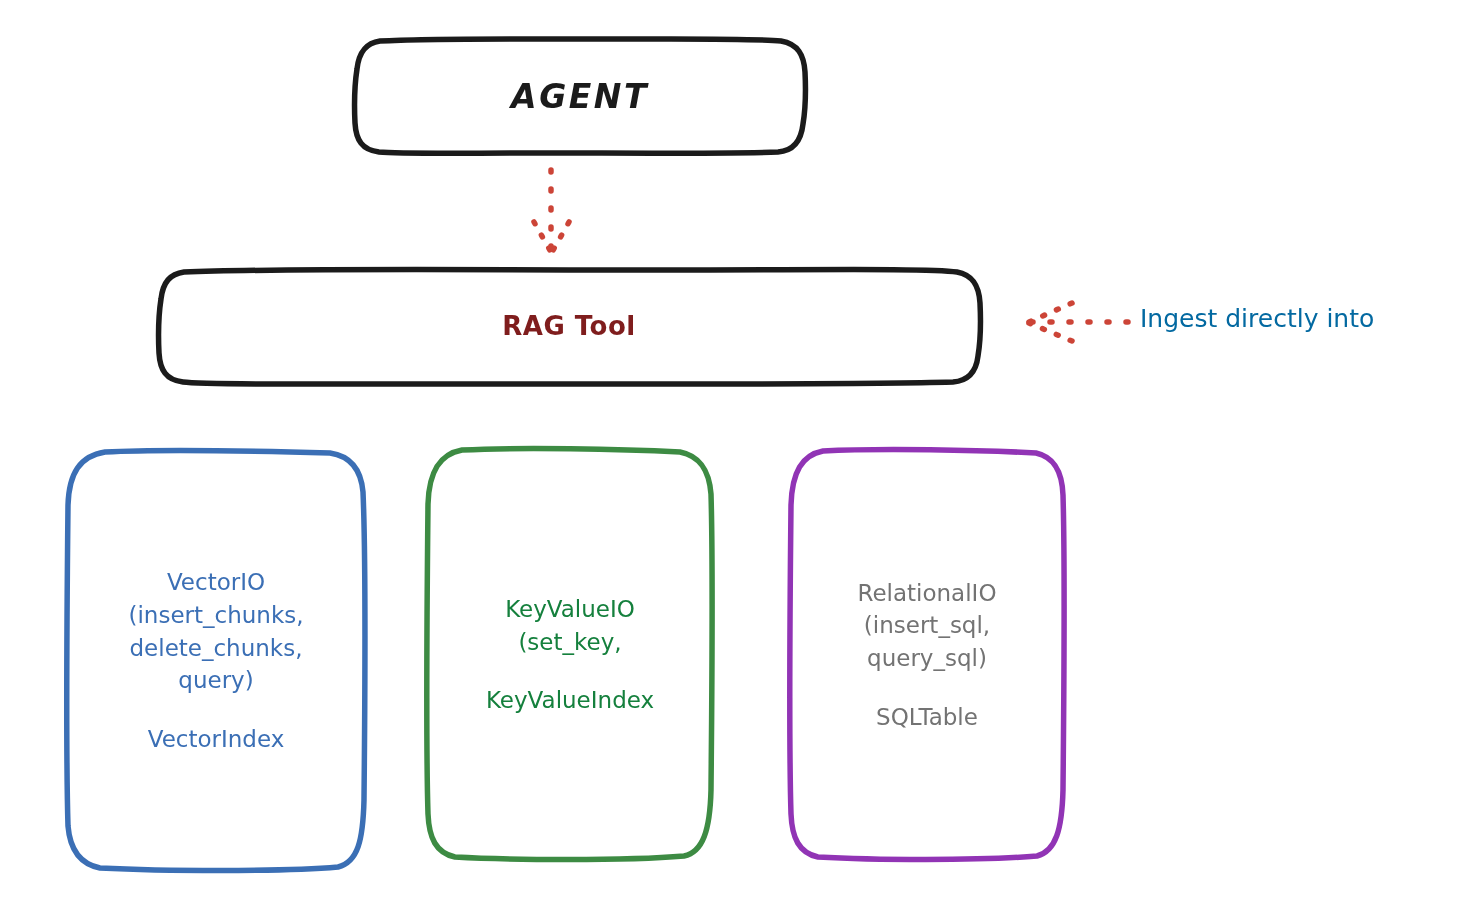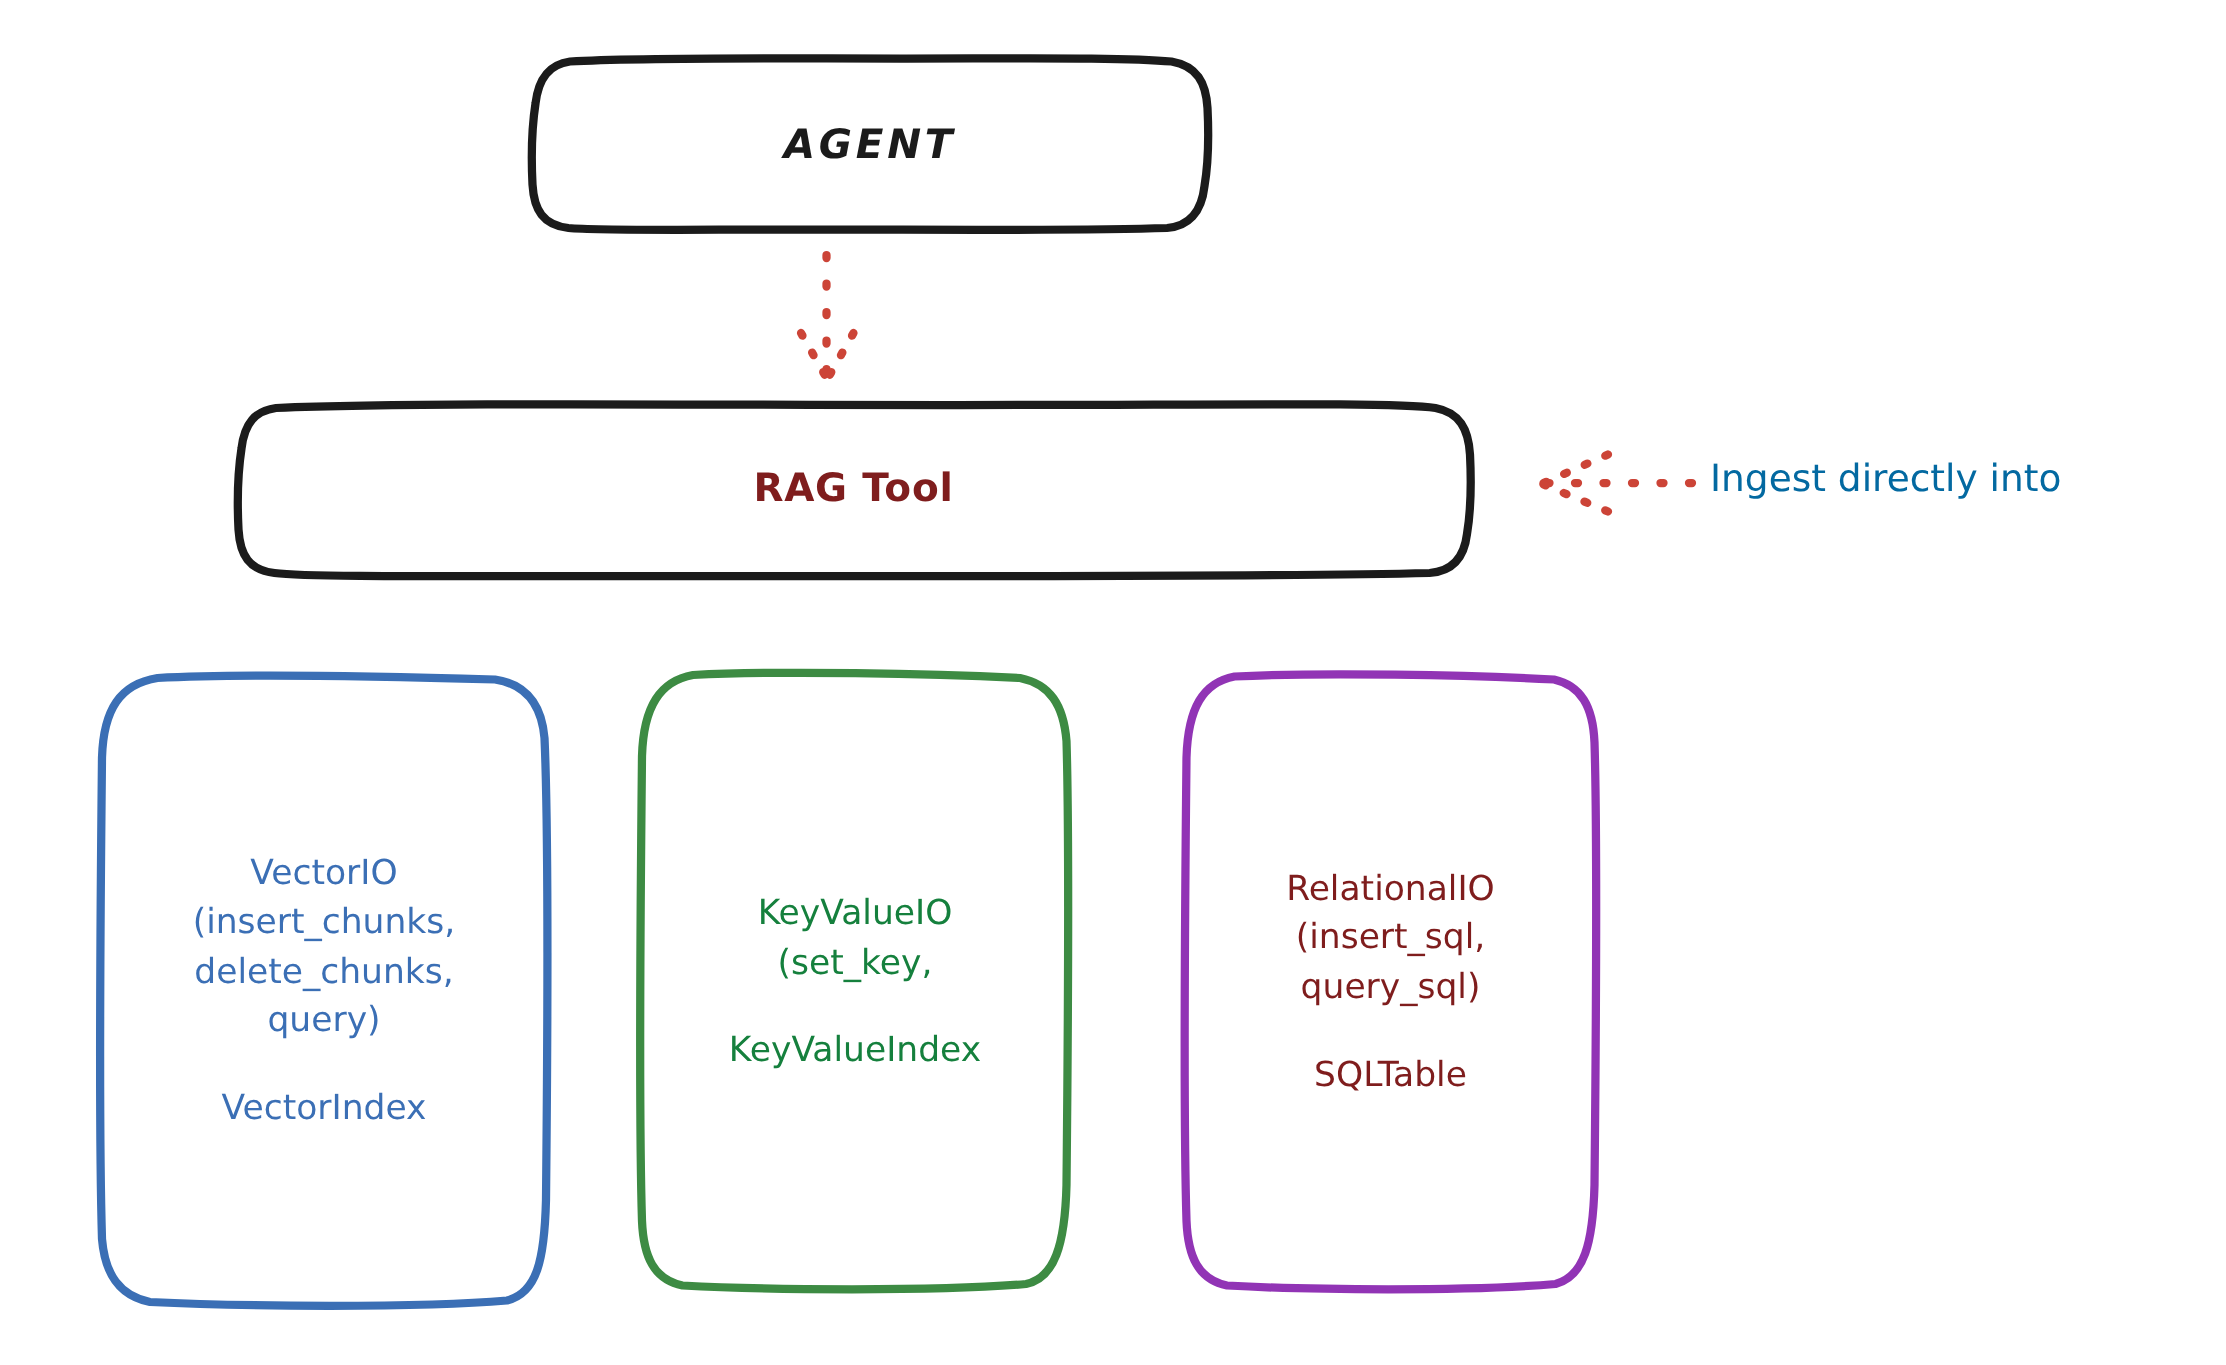--- a/index.html
+++ b/index.html
@@ -30,21 +30,21 @@
     justify-content: center;
     text-align: center;
     pointer-events: none;
     font-family: "DejaVu Sans", sans-serif;
   }
   .agent-label {
     left: 355px;
     top: 40px;
     width: 450px;
     height: 112px;
-    font-size: 27px;
+    font-size: 33px;
     font-style: italic;
     font-weight: 700;
     letter-spacing: 2.5px;
     color: #1b1b1b;
   }
   .ragtool-label {
     left: 158px;
     top: 270px;
     width: 822px;
     height: 112px;
@@ -74,21 +74,21 @@
     top: 452px;
     width: 284px;
     height: 406px;
     color: #15803d;
   }
   .relational-label {
     left: 790px;
     top: 452px;
     width: 274px;
     height: 406px;
-    color: #7f1d1d;
+    color: #737373;
   }
   .annotation-label {
     left: 1140px;
     top: 278px;
     width: 330px;
     height: 80px;
     align-items: flex-start;
     text-align: left;
     font-size: 25px;
     font-weight: 400;

